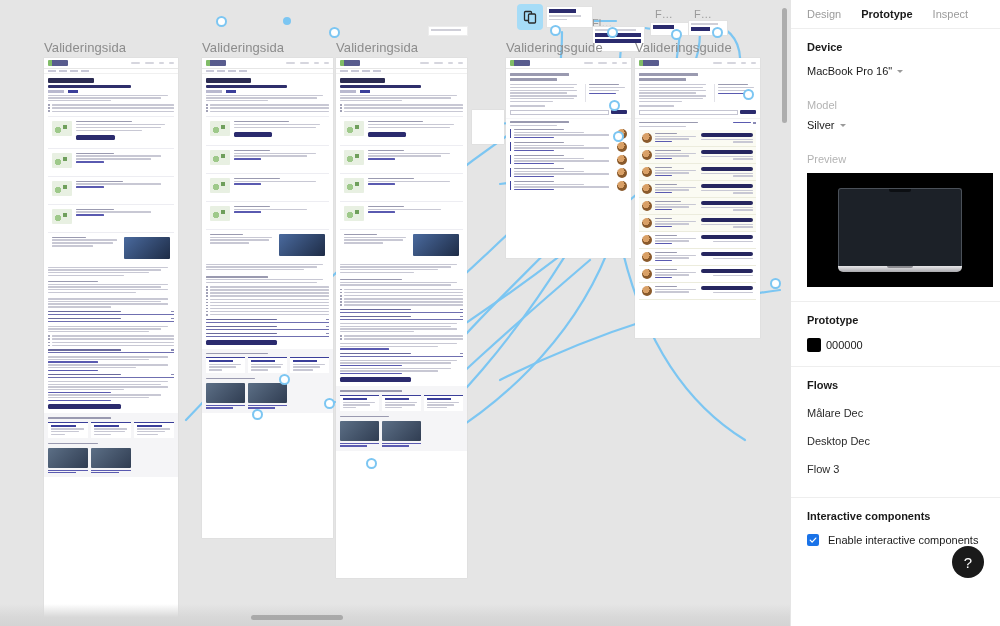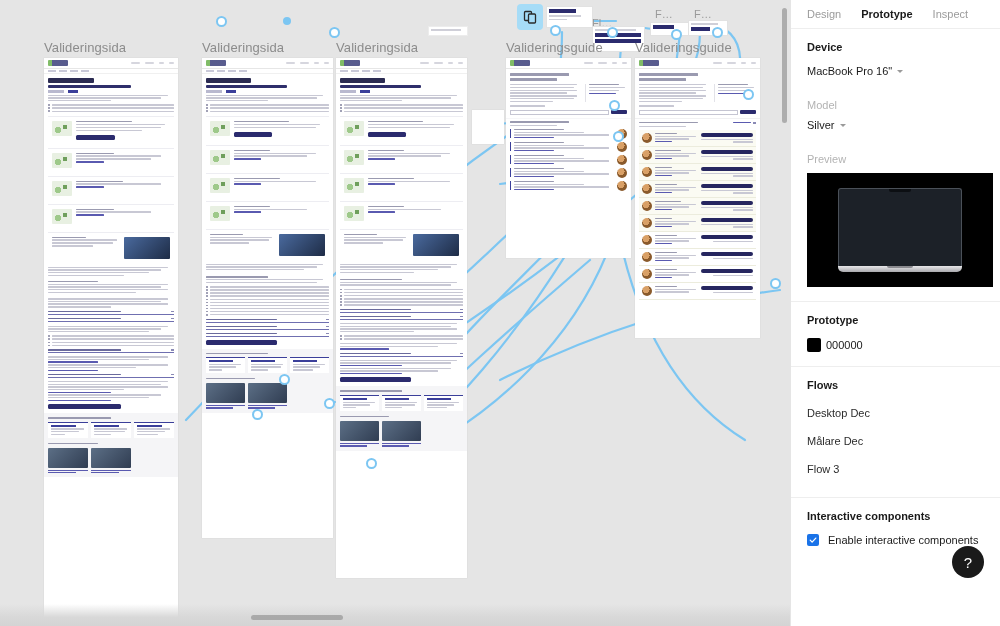--- a/index.html
+++ b/index.html
@@ -1201,22 +1201,22 @@
       <div class="sect-title">Prototype</div>
       <div class="row-val">
         <span class="swatch"></span>
         <span class="hexval">000000</span>
       </div>
     </div>
 
     <div class="sect">
       <div class="sect-title">Flows</div>
       <div class="flows-list">
+        <div class="flow-item">Målare Dec</div>
         <div class="flow-item">Desktop Dec</div>
-        <div class="flow-item">Målare Dec</div>
         <div class="flow-item">Flow 3</div>
       </div>
     </div>
 
     <div class="sect noborder">
       <div class="sect-title">Interactive components</div>
       <div class="cb-row">
         <span class="cb">
           <svg width="8" height="8" viewBox="0 0 10 10">
               <path d="M1.5 5.2 L3.9 7.6 L8.5 2.6" stroke="#fff" stroke-width="1.6" fill="none" stroke-linecap="round" stroke-linejoin="round"></path>

